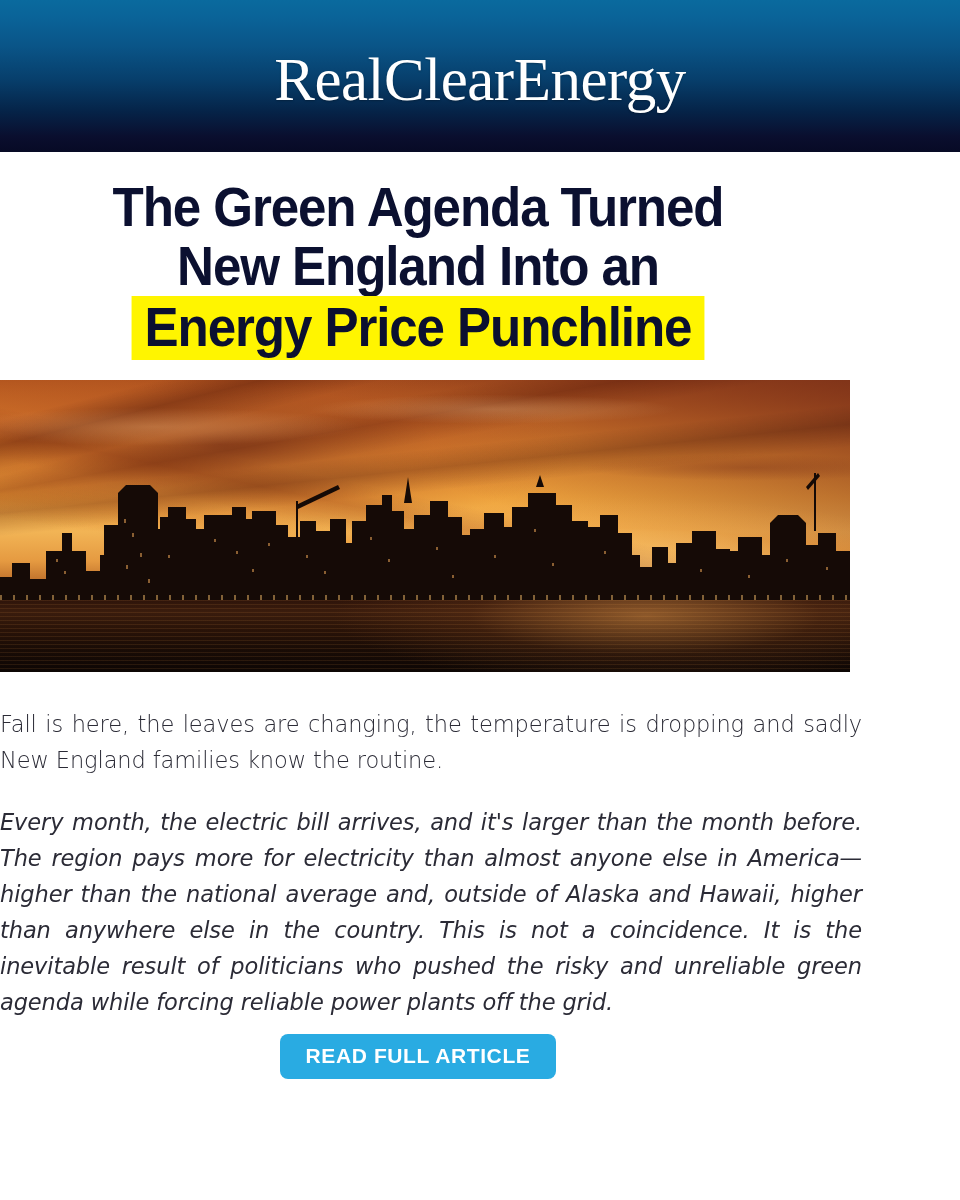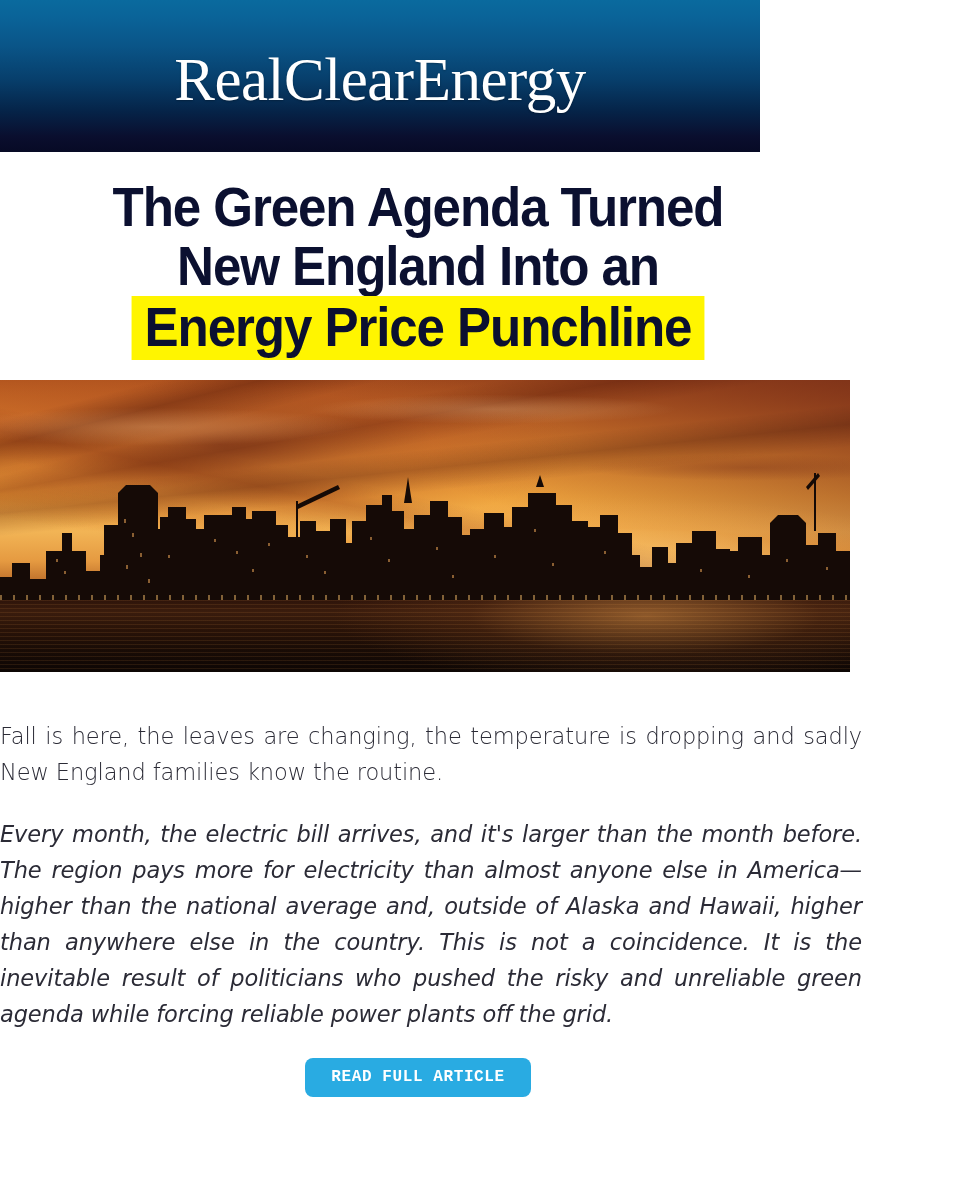--- a/index.html
+++ b/index.html
@@ -12,21 +12,21 @@
     width: 960px;
     height: 1200px;
     overflow: hidden;
     font-family: "Liberation Sans", sans-serif;
     -webkit-font-smoothing: antialiased;
   }
 
   
   .masthead {
     position: relative;
-    width: 760px;
+    width: 960px;
     height: 152px;
     background: linear-gradient(to bottom,
         #0a6a9e 0%,
         #0a6398 12%,
         #0a5588 30%,
         #073f6c 52%,
         #05254a 72%,
         #0a0e2e 90%,
         #070a25 100%);
     display: flex;
@@ -195,21 +195,21 @@
         rgba(255,196,110,0.85) 0px,
         rgba(255,196,110,0.85) 2px,
         rgba(0,0,0,0) 2px,
         rgba(0,0,0,0) 13px);
     opacity: 0.55;
   }
 
   
   .copy {
     width: 862px;
-    margin: 12px auto;
+    margin: 0 auto;
     padding-top: 34px;
   }
   .copy p {
     margin: 0 0 26px 0;
     font-family: "DejaVu Sans", "Liberation Sans", sans-serif;
     font-weight: 300;
     font-size: 22.5px;
     line-height: 36px;
     color: #2b2b36;
     text-align: justify;
@@ -219,23 +219,23 @@
 
   
   .cta-wrap {
     text-align: center;
     padding: 14px 0 26px 0;
   }
   .cta-button {
     display: inline-block;
     background: #29abe2;
     color: #ffffff;
-    font-family: Liberation Mono, monospace;
+    font-family: Liberation Sans, sans-serif;
     font-weight: 700;
-    font-size: 16px;
+    font-size: 21px;
     letter-spacing: 0.6px;
     padding: 10px 26px 11px 26px;
     border: none;
     border-radius: 8px;
     cursor: pointer;
     line-height: 1.15;
   }
 </style>
 </head>
 <body>

